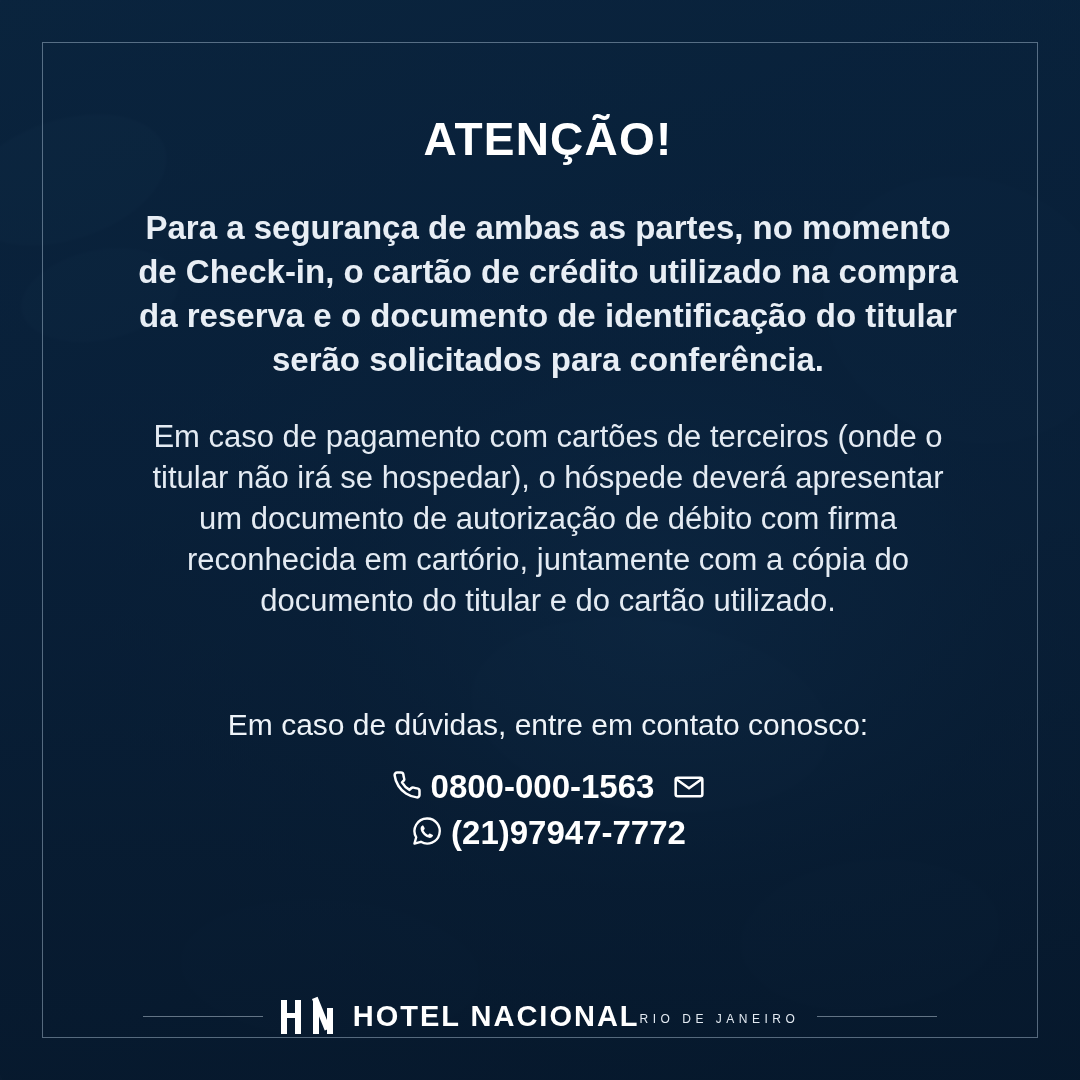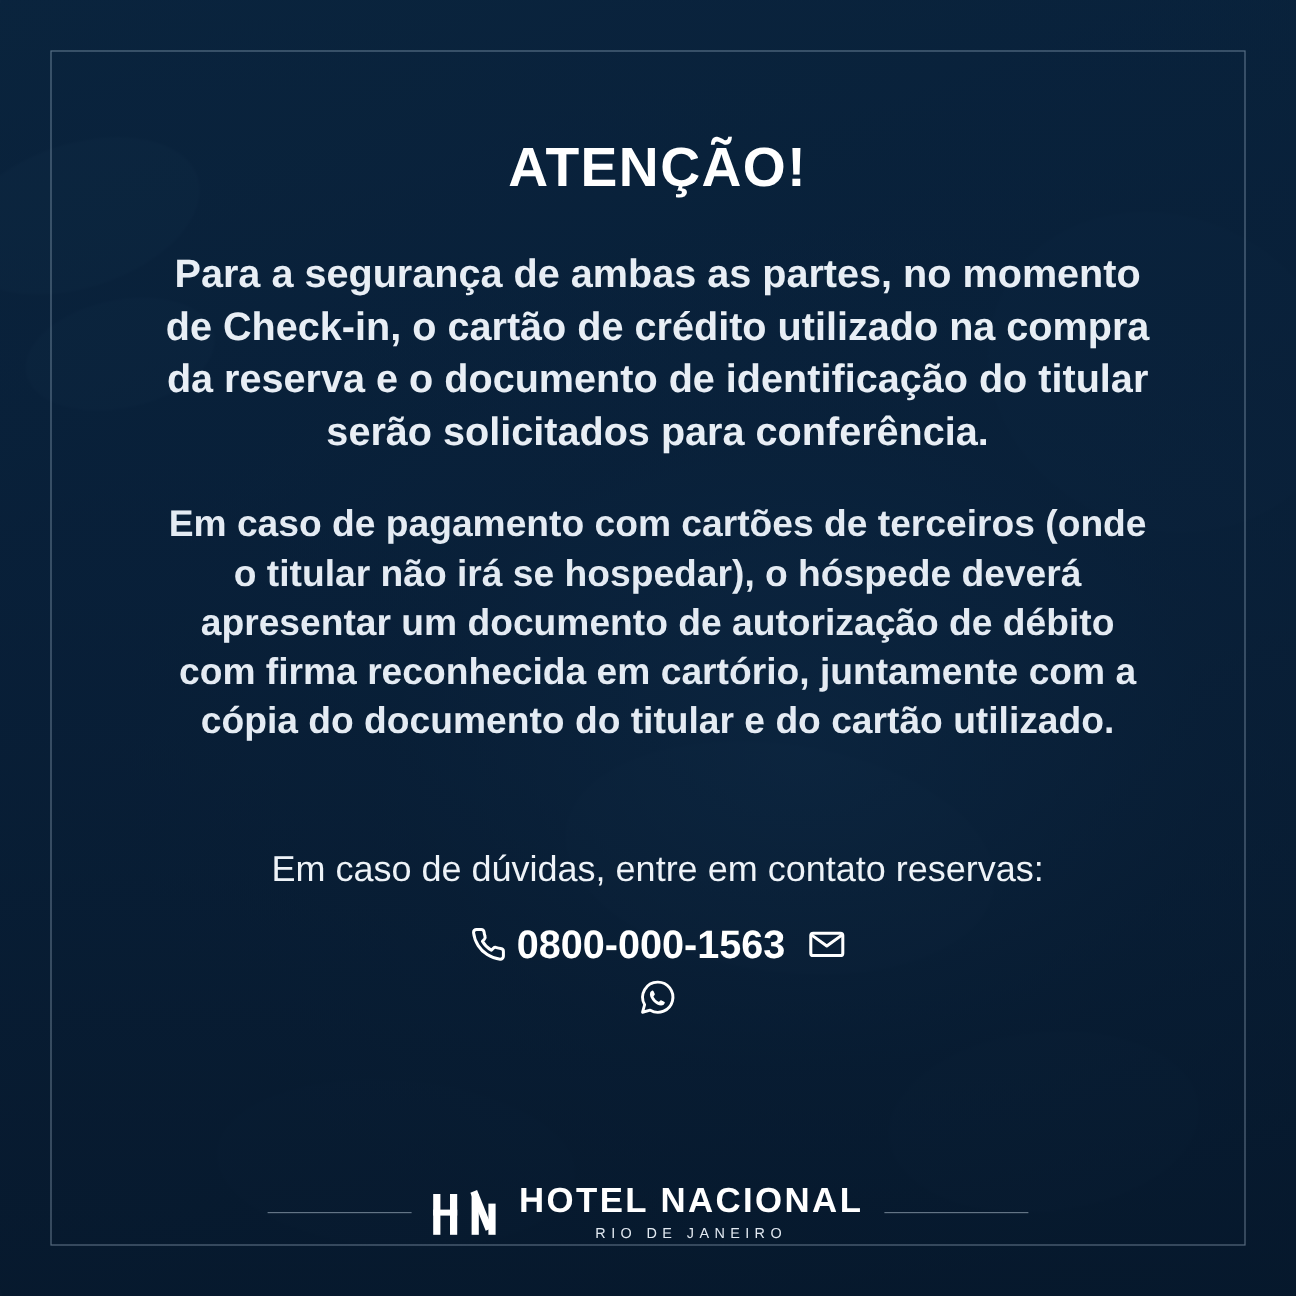--- a/index.html
+++ b/index.html
@@ -101,21 +101,21 @@
 
   .para-1 {
     font-size: 33px;
     font-weight: 700;
     width: 840px;
     margin-bottom: 34px;
   }
 
   .para-2 {
     font-size: 31px;
-    font-weight: 700;
+    font-weight: 400;
     width: 830px;
     margin-bottom: 32px;
     color: #e4ebf3;
   }
 
   .para-3 {
     font-size: 31px;
     font-weight: 400;
     width: 840px;
     color: #e4ebf3;
@@ -135,21 +135,21 @@
     justify-content: center;
     gap: 18px;
     font-size: 33px;
     font-weight: 700;
     color: #ffffff;
   }
   .contact-row + .contact-row { margin-top: 8px; }
 
   .contact-item {
     display: inline-flex;
-    align-items: center;
+    align-items: flex-start;
     gap: 7px;
     white-space: nowrap;
   }
 
   .ico {
     display: inline-flex;
     align-items: center;
     justify-content: center;
     width: 34px;
     height: 34px;
@@ -197,21 +197,21 @@
     top: 1px;
     width: 6px;
     height: 34px;
     background: #ffffff;
     transform-origin: top left;
     transform: rotate(-22deg);
   }
 
   .logo-text {
     display: flex;
-    flex-direction: column;
+    flex-direction: row;
     align-items: center;
     line-height: 1;
   }
   .logo-name {
     font-size: 29px;
     font-weight: 700;
     letter-spacing: 2px;
     color: #ffffff;
   }
   .logo-sub {
@@ -247,21 +247,21 @@
 
   <div class="frame"></div>
 
   <div class="content">
 
     <h1 class="title">ATENÇÃO!</h1>
 
     <p class="para para-1">Para a segurança de ambas as partes, no momento de Check-in, o cartão de crédito utilizado na compra da reserva e o documento de identificação do titular serão solicitados para conferência.</p>
     <p class="para para-2">Em caso de pagamento com cartões de terceiros (onde o titular não irá se hospedar), o hóspede deverá apresentar um documento de autorização de débito com firma reconhecida em cartório, juntamente com a cópia do documento do titular e do cartão utilizado.</p>
 
-    <p class="contact-lead">Em caso de dúvidas, entre em contato reservas:</p>
+    <p class="contact-lead">Em caso de dúvidas, entre em contato conosco:</p>
 
     <div class="contact-row">
       <span class="contact-item">
         <span class="ico">
           <svg width="30" height="30" viewBox="0 0 24 24" fill="none" stroke="#ffffff" stroke-width="2" stroke-linecap="round" stroke-linejoin="round">
             <path d="M22 16.9v3a2 2 0 0 1-2.2 2 19.8 19.8 0 0 1-8.6-3.1 19.5 19.5 0 0 1-6-6A19.8 19.8 0 0 1 2.1 4.2 2 2 0 0 1 4.1 2h3a2 2 0 0 1 2 1.7c.1 1 .3 1.9.6 2.8a2 2 0 0 1-.4 2.1L8 9.9a16 16 0 0 0 6 6l1.3-1.3a2 2 0 0 1 2.1-.5c.9.3 1.8.5 2.8.6a2 2 0 0 1 1.8 2.1z"></path>
           </svg>
         </span>
         <span>0800-000-1563</span>
       </span>
@@ -277,20 +277,21 @@
     </div>
 
     <div class="contact-row">
       <span class="contact-item">
         <span class="ico">
           <svg width="32" height="32" viewBox="0 0 24 24" fill="none" stroke="#ffffff" stroke-width="1.8" stroke-linecap="round" stroke-linejoin="round">
             <path d="M12 2.6a9.4 9.4 0 0 0-8.1 14.1L2.6 21.4l4.8-1.3A9.4 9.4 0 1 0 12 2.6z"></path>
             <path d="M8.6 7.8c.3-.1.6 0 .8.4l.8 1.6c.1.3.1.5-.1.8l-.5.6c-.2.2-.2.4-.1.6a7 7 0 0 0 3 3c.2.1.4.1.6-.1l.6-.6c.2-.2.5-.3.8-.1l1.6.8c.4.2.5.5.4.8a2.4 2.4 0 0 1-2.3 1.6c-3.1 0-7-3.9-7-7a2.4 2.4 0 0 1 1.4-2.4z" fill="#ffffff" stroke="none"></path>
           </svg>
         </span>
+        <span>(21)97947-7772</span>
       </span>
     </div>
 
   </div>
 
   <div class="footer">
     <span class="logo-rule"></span>
 
     <span class="logo-hn">
       <span class="v a"></span>

